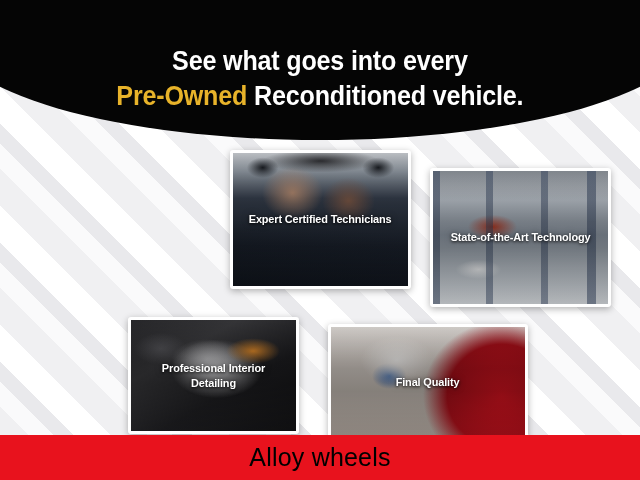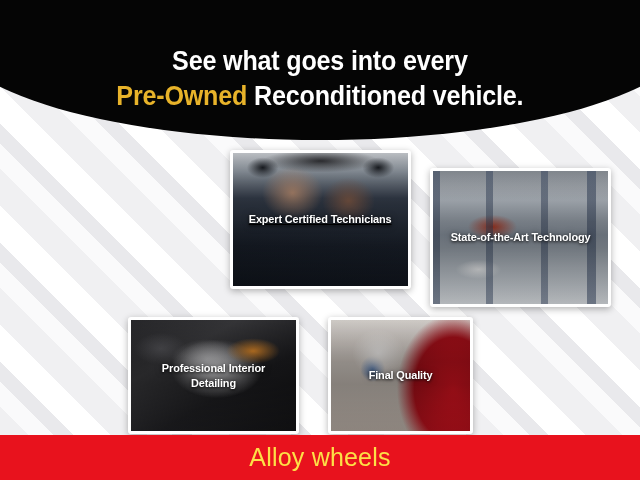--- a/index.html
+++ b/index.html
@@ -121,25 +121,25 @@
     line-height: 1.28;
     text-align: center;
     padding: 0 7px;
     text-shadow: 0 1px 3px rgba(0,0,0,0.85), 0 0 7px rgba(0,0,0,0.55);
     letter-spacing: -0.15px;
     transform: scaleX(0.95);
   }
 
   
   #card-1 { left: 30px;  top: 152px; width: 181px; height: 137px; }
-  #card-2 { left: 230px; top: 150px; width: 181px; height: 139px; text-decoration: underline; }
+  #card-2 { left: 230px; top: 150px; width: 181px; height: 139px; }
   #card-3 { left: 430px; top: 168px; width: 181px; height: 139px; }
   
   #card-4 { left: 128px; top: 317px; width: 171px; height: 117px; }
-  #card-5 { left: 328px; top: 317px; width: 145px; height: 117px; }
+  #card-5 { left: 328px; top: 324px; width: 200px; height: 117px; }
 
   
   .photo-inspection {
     background:
       radial-gradient(ellipse 55% 45% at 72% 18%, #3f4654 0%, rgba(63,70,84,0) 62%),
       radial-gradient(ellipse 40% 38% at 22% 30%, #b49a7c 0%, rgba(180,154,124,0) 65%),
       linear-gradient(160deg, #6d5a45 0%, #47423c 26%, #23262d 55%, #15171c 100%);
   }
   .photo-inspection::after {
     content: "";
@@ -224,21 +224,21 @@
     width: 640px;
     height: 45px;
     background: #e8121d;
     z-index: 6;
     display: flex;
     align-items: center;
     justify-content: center;
   }
 
   .footer-text {
-    color: #fde047;
+    color: #000000;
     font-size: 25px;
     font-weight: normal;
     letter-spacing: 0.2px;
     line-height: 1;
   }
 </style>
 </head>
 <body>
 
 <div class="stage">

